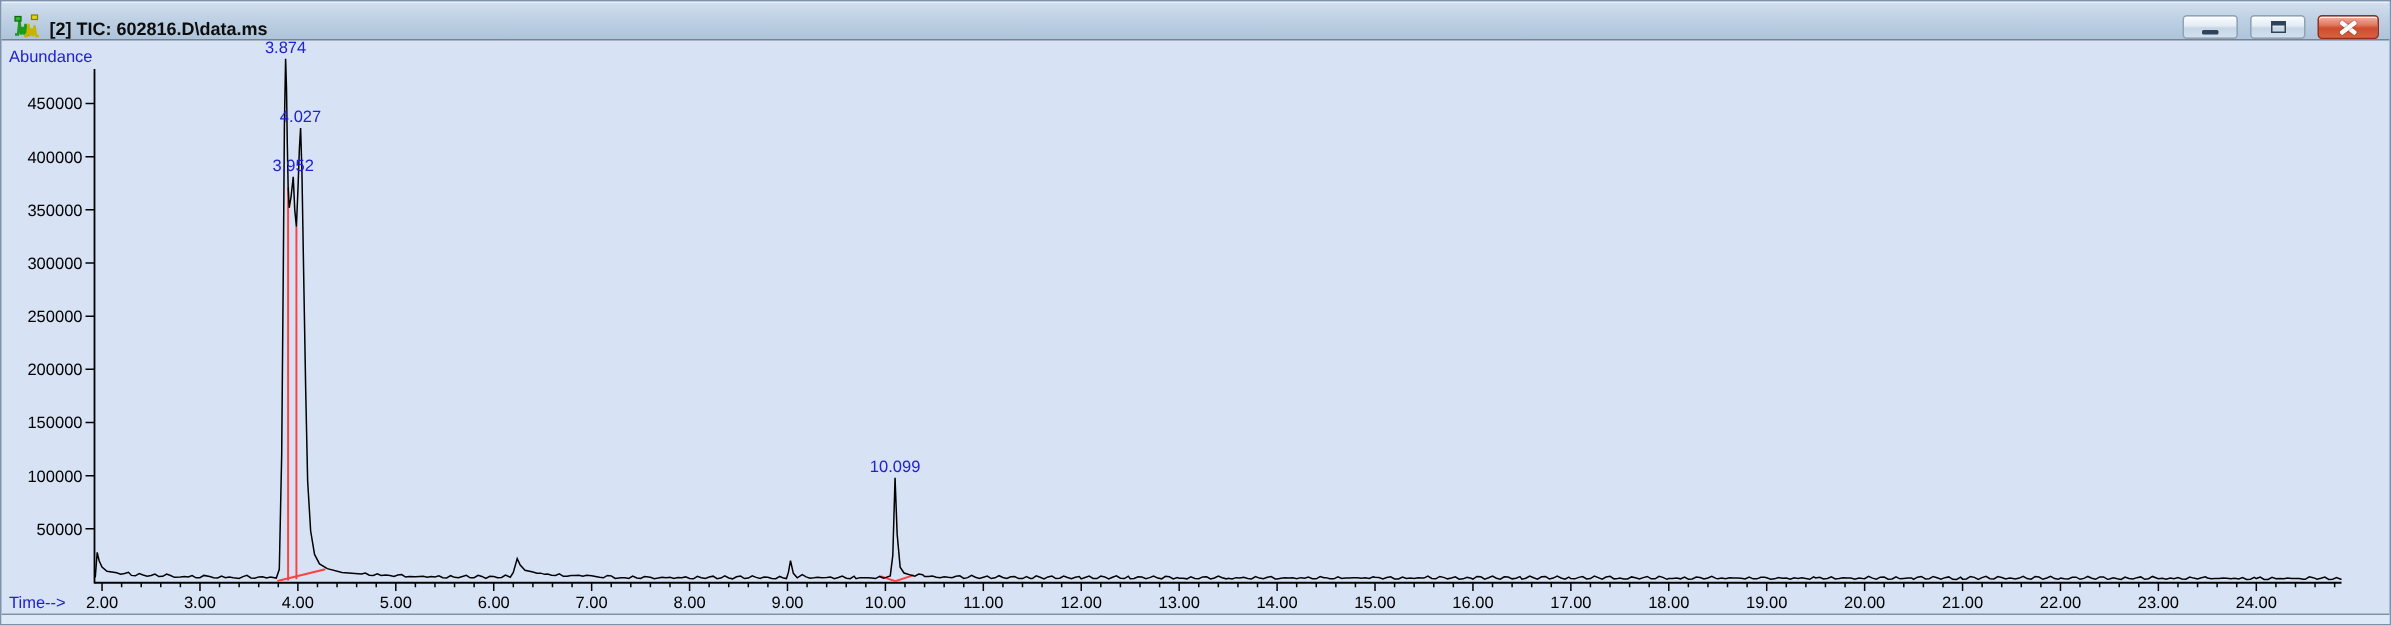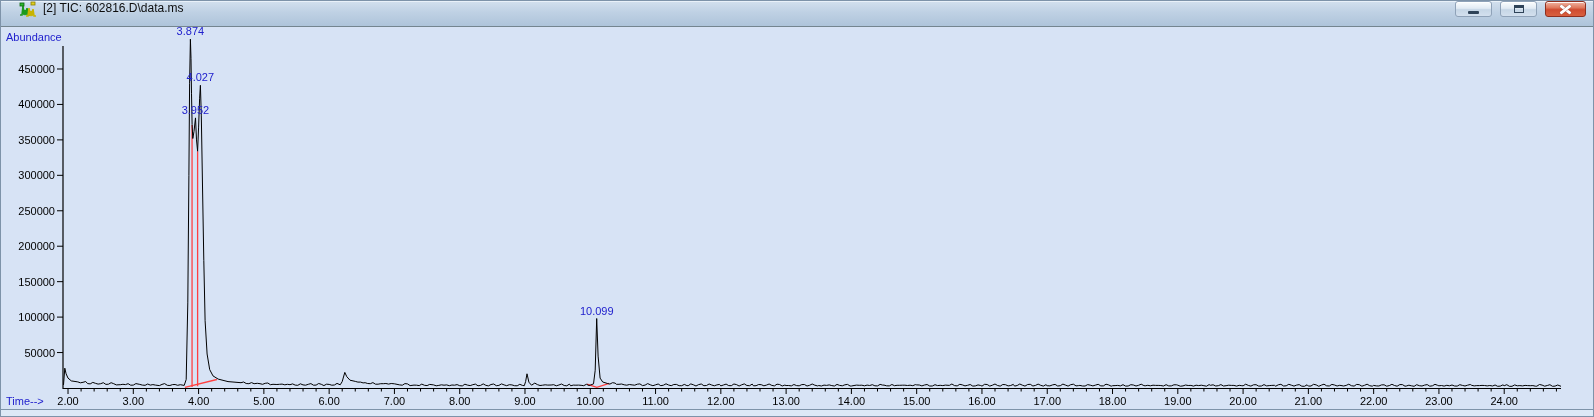--- a/index.html
+++ b/index.html
@@ -3,24 +3,25 @@
 <meta charset="utf-8">
 <style>
   html,body{margin:0;padding:0;background:#cfdcec;}
   body{width:1594px;height:417px;overflow:hidden;font-family:"Liberation Sans",sans-serif;}
   .window{
     position:relative;width:1594px;height:417px;box-sizing:border-box;
     border:1px solid #7e93a9;background:#d7e3f5;
   }
   .titlebar{
     position:absolute;top:0;left:0;right:0;height:25px;z-index:5;
-    display:flex;align-items:flex-start;padding-left:18px;
+    display:flex;align-items:flex-end;padding-left:8px;
     background:linear-gradient(180deg,#d3e0ee 0%,#bfd1e4 45%,#aec4da 100%);
     border-bottom:1px solid #74858f;
     box-shadow:inset 0 1px 0 #e9f1f9;
+    font-weight:bold;
   }
   .app-icon{width:18px;height:17px;margin-right:6px;flex:0 0 auto;}
   .title-text{font-size:12px;color:#0d0d0d;white-space:nowrap;}
   .controls{margin-left:auto;margin-right:7px;display:flex;gap:8px;align-items:center;}
   .wbtn{
     position:relative;width:37px;height:16px;border-radius:3px;padding:0;cursor:pointer;
     border:1px solid #8fa2b8;
     background:linear-gradient(180deg,#fbfdfe 0%,#e2ebf4 45%,#c6d6e6 55%,#d3e0ee 100%);
     box-shadow:inset 0 1px 0 rgba(255,255,255,.85);
     display:flex;align-items:center;justify-content:center;

